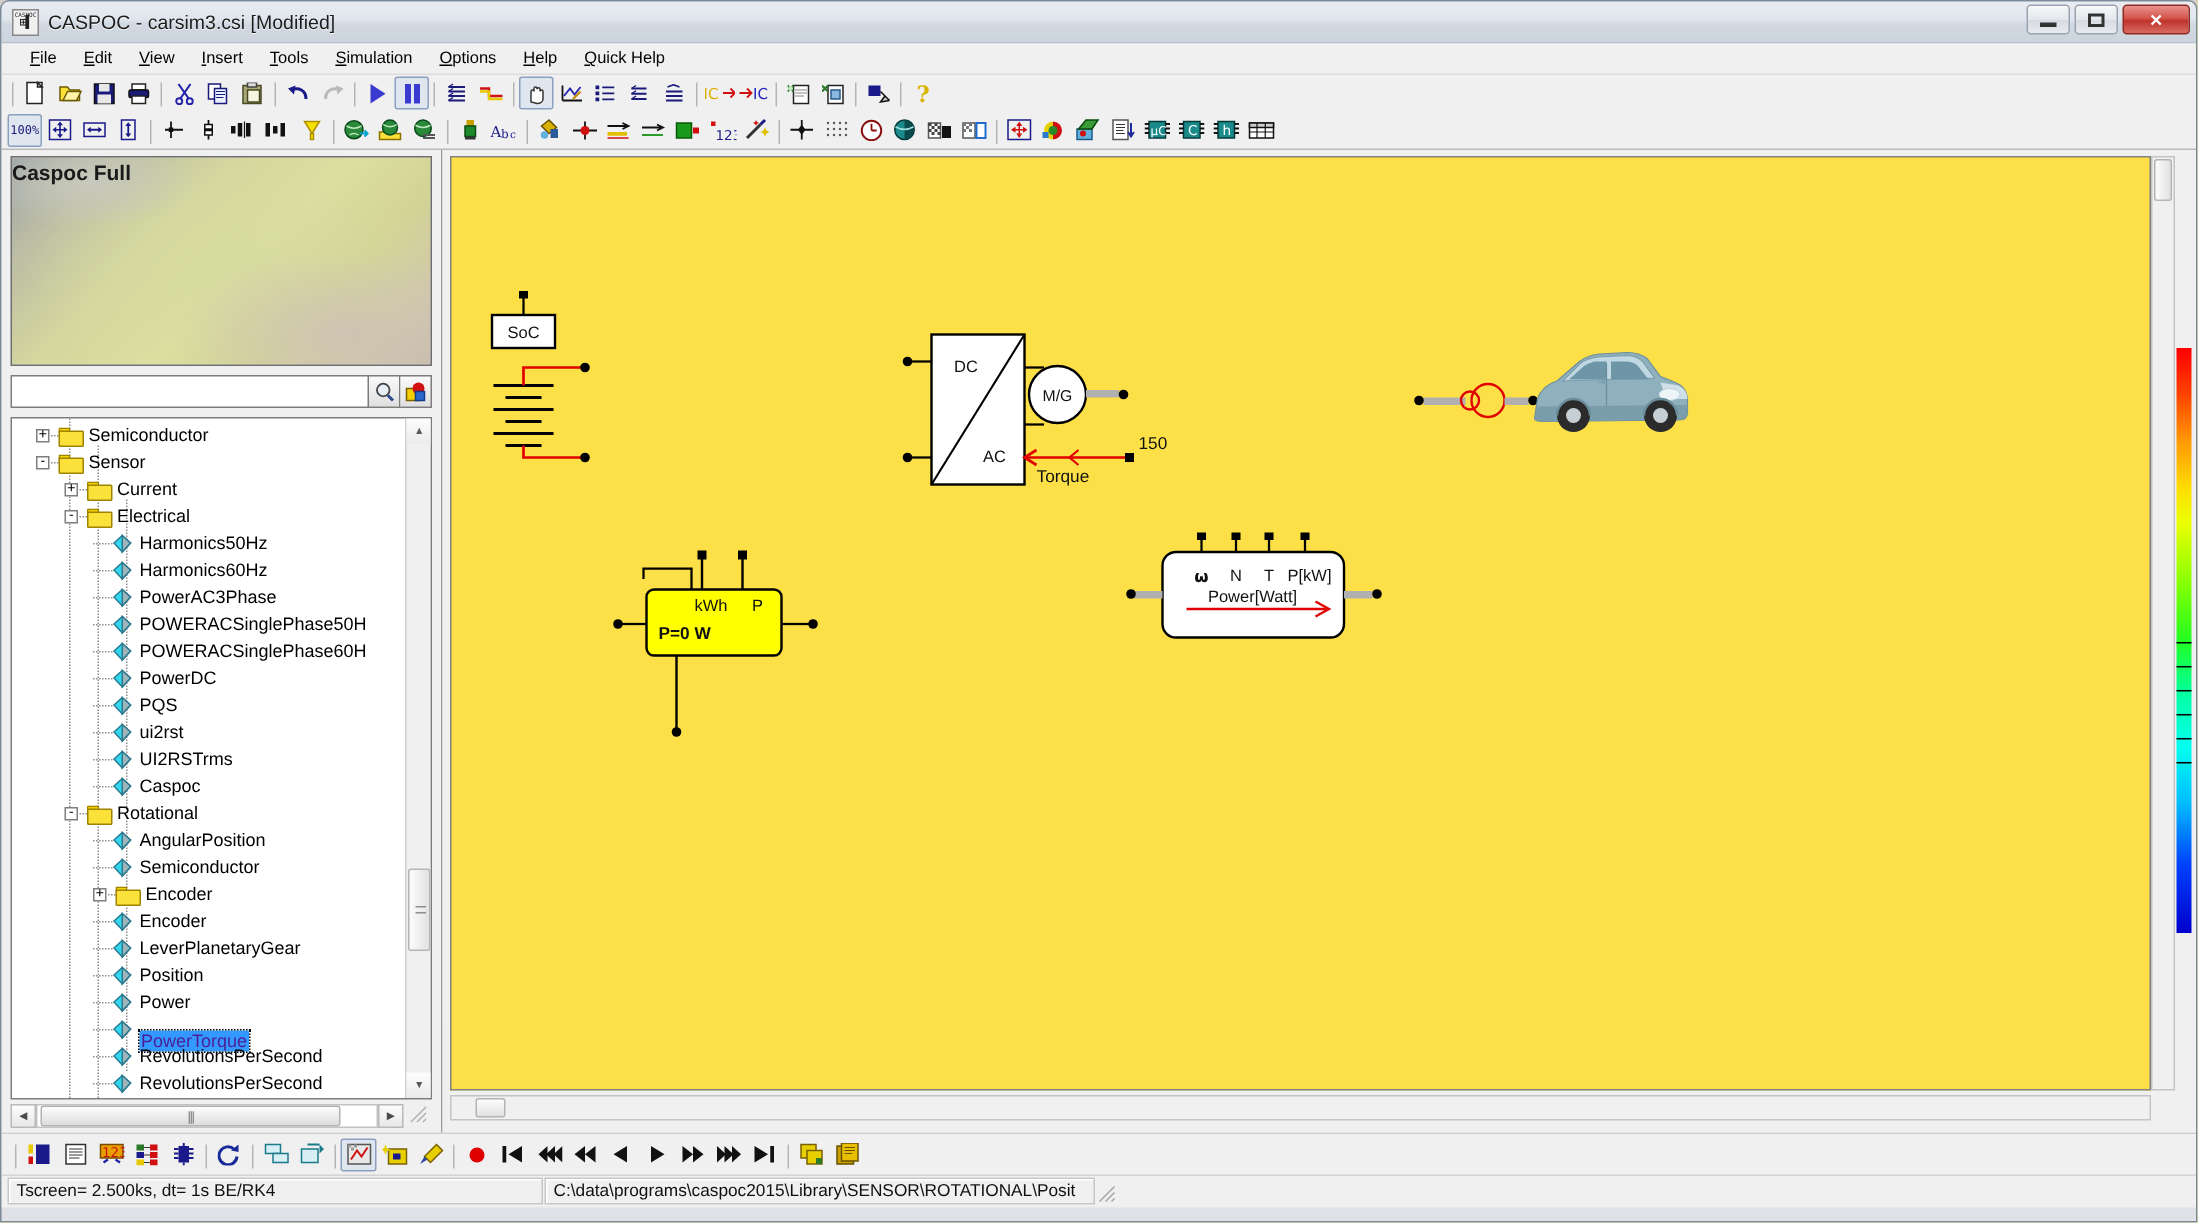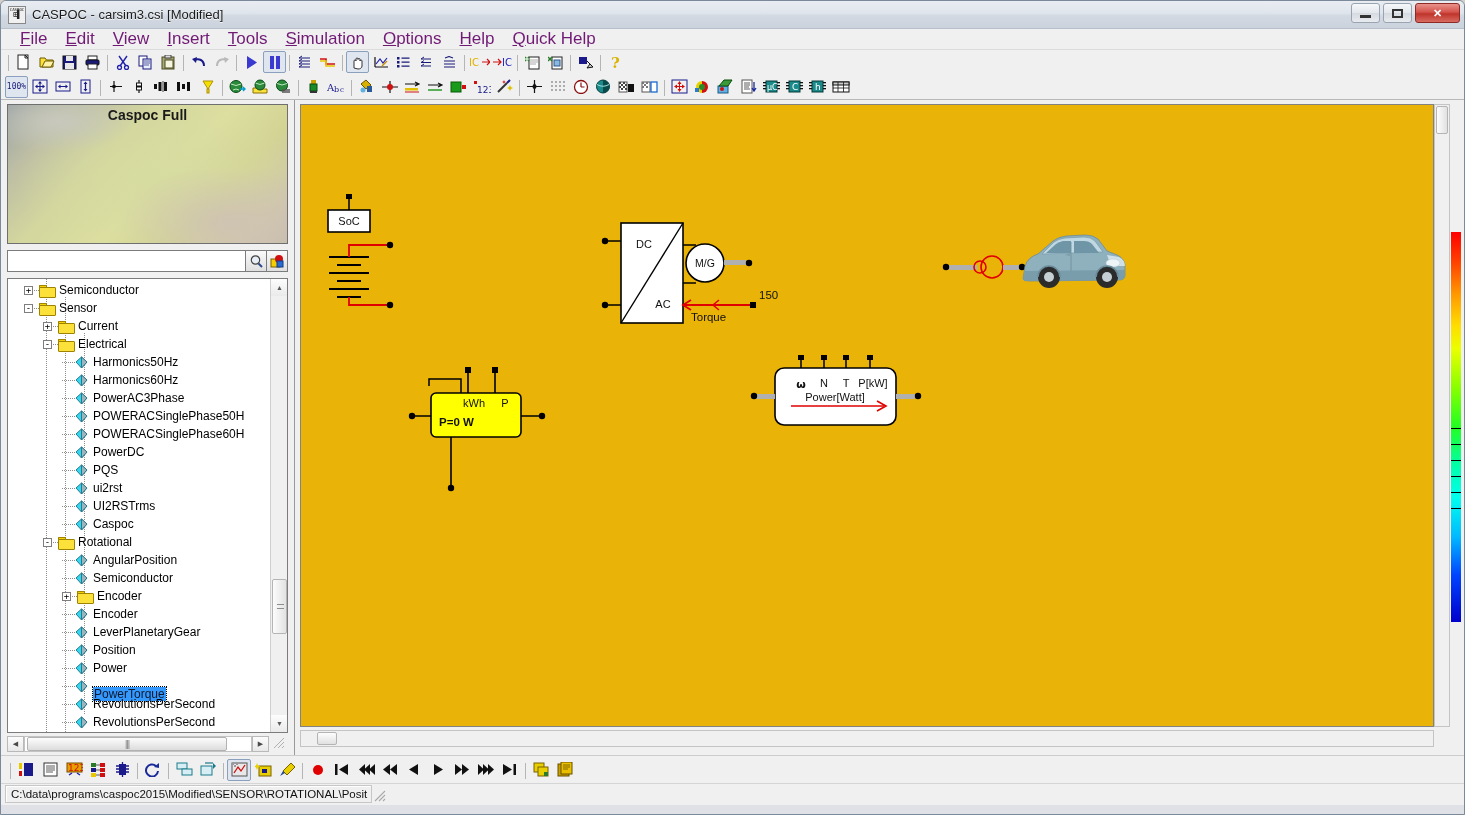--- a/index.html
+++ b/index.html
@@ -50,21 +50,21 @@
   }
   .winbtn .glyph-min { width: 11px; height: 3px; background: #333; margin-top: 6px; }
   .winbtn .glyph-max { width: 11px; height: 9px; border: 2px solid #333; }
 
   
   #menubar {
     height: 21px; background: #f0f0f0; display: flex; align-items: center;
     padding-left: 10px; border-bottom: 1px solid #dcdcdc;
   }
   .menu-item {
-    font-size: 17px; color: #701a75; padding: 2px 9px; cursor: default;
+    font-size: 11px; color: #000000; padding: 2px 9px; cursor: default;
     white-space: nowrap;
   }
   .menu-item u { text-decoration: underline; }
 
   
   .toolbar {
     height: 24px; background: #f0f0f0; display: flex; align-items: center;
     padding-left: 4px; gap: 0px;
   }
   #toolbar2 { border-bottom: 1px solid #b9b9b9; height: 26px; }
@@ -95,21 +95,21 @@
     border: 1px solid #6f6f6f; overflow: hidden;
     background:
       radial-gradient(ellipse 120px 50px at 18% 12%, #c8c9bd 0%, rgba(200,201,189,0) 62%),
       radial-gradient(ellipse 160px 80px at 80% 85%, #cfc3b2 0%, rgba(207,195,178,0) 70%),
       radial-gradient(ellipse 200px 110px at 55% 55%, #d6dba0 0%, rgba(214,219,160,0) 72%),
       linear-gradient(135deg, #9aa2a6 0%, #bcbda4 16%, #d4d79e 36%, #dcdf9f 55%, #d3d394 72%, #cfc4ae 90%, #c6bcae 100%);
     filter: blur(0.4px);
   }
   #preview-title {
     position: absolute; top: 2px; left: 0; width: 100%;
-    text-align: center; font-size: 14px; font-weight: bold; color: #1a1a1a;
+    font-size: 14px; font-weight: bold; color: #1a1a1a;
     font-family: "Liberation Sans", sans-serif;
   }
   #searchrow { margin: 6px 6px 0 6px; display: flex; height: 22px; }
   #search-input {
     flex: 1; border: 1px solid #7c7c7c; background: #fff; font-size: 12px;
     padding: 1px 4px; outline: none; font-family: "Liberation Sans", sans-serif;
   }
   .search-btn {
     width: 21px; height: 22px; border: 1px solid #7c7c7c; border-left: none;
     background: linear-gradient(180deg,#fafafa,#dfdfdf);
@@ -145,21 +145,21 @@
   .folder::after {
     content:''; position:absolute; left:0; top:3px; width:15px; height:9px;
     background:#fbe13a; border:1px solid #9e8300; border-radius:0 1px 1px 1px;
   }
   .gem {
     width: 13px; height: 13px; flex: 0 0 auto; margin-right: 5px; position: relative;
   }
   .gem svg { position:absolute; left:0; top:0; }
   .tlabel { font-size: 12px; color: #000; line-height: 14px; }
   .tnode.selected .tlabel {
-    background: #3399ff; color: #0f172a; outline: 1px dotted #000; padding: 0 1px; margin-top: 16px;
+    background: #3399ff; color: #4c1d95; outline: 1px dotted #000; padding: 0 1px; margin-top: 16px;
   }
   
   .vguide {
     position: absolute; top: 0; bottom: 0; width: 0;
     border-left: 1px dotted #8d8d8d;
   }
   #tree-vscroll {
     position: absolute; right: 0; top: 0; bottom: 0; width: 17px;
     background: #f0f0f0; border-left: 1px solid #cfcfcf;
   }
@@ -192,21 +192,21 @@
     background: linear-gradient(180deg,#fdfdfd,#dcdcdc); border: 1px solid #b2b2b2;
     border-radius: 2px; display:flex; align-items:center; justify-content:center;
     font-size: 9px; color: #7a7a7a; letter-spacing: -1px;
   }
   .hs-resizer { width: 16px; height: 16px; margin-left: 3px; }
 
   
   #canvaswrap { flex: 1; position: relative; background: #f0f0f0; }
   #canvas {
     position: absolute; left: 5px; top: 4px; right: 30px; bottom: 28px;
-    background: #eab308; border: 1px solid #828282; overflow: hidden;
+    background: #fde047; border: 1px solid #828282; overflow: hidden;
   }
   #canvas svg { display: block; }
   #cv-vscroll {
     position: absolute; right: 14px; top: 4px; bottom: 28px; width: 16px;
     background: #f0f0f0; border: 1px solid #c4c4c4;
   }
   #cv-vscroll .thumb {
     position:absolute; left:1px; top:1px; width:12px; height:28px;
     background: linear-gradient(90deg,#fdfdfd,#e1e1e1); border:1px solid #b4b4b4; border-radius:2px;
   }
@@ -1367,20 +1367,21 @@
     <div class="bb-btn">
       <svg width="17" height="15">
           <rect x="1" y="2" width="11" height="12" fill="#c8a000" stroke="#6a5000"></rect>
           <rect x="4" y="0" width="11" height="12" fill="#e8c000" stroke="#6a5000"></rect>
           <path d="M6 3h7M6 5h7M6 7h5" stroke="#6a5000" stroke-width=".8"></path>
         </svg>
     </div>
   </div>
 
   <div id="statusbar">
-    <div class="sb-panel" id="sb-path">C:\data\programs\caspoc2015\Modified\SENSOR\ROTATIONAL\Posit</div>
+    <div class="sb-panel" id="sb-tscreen">Tscreen= 2.500ks, dt= 1s BE/RK4</div>
+    <div class="sb-panel" id="sb-path">C:\data\programs\caspoc2015\Library\SENSOR\ROTATIONAL\Posit</div>
     <div id="sb-grip">
       <svg width="12" height="12">
           <path d="M9 11 L11 9 M5 11 L11 5 M1 11 L11 1" stroke="#aaa" stroke-width="1.1"></path>
         </svg>
     </div>
   </div>
 </div>
 
 </body></html>

